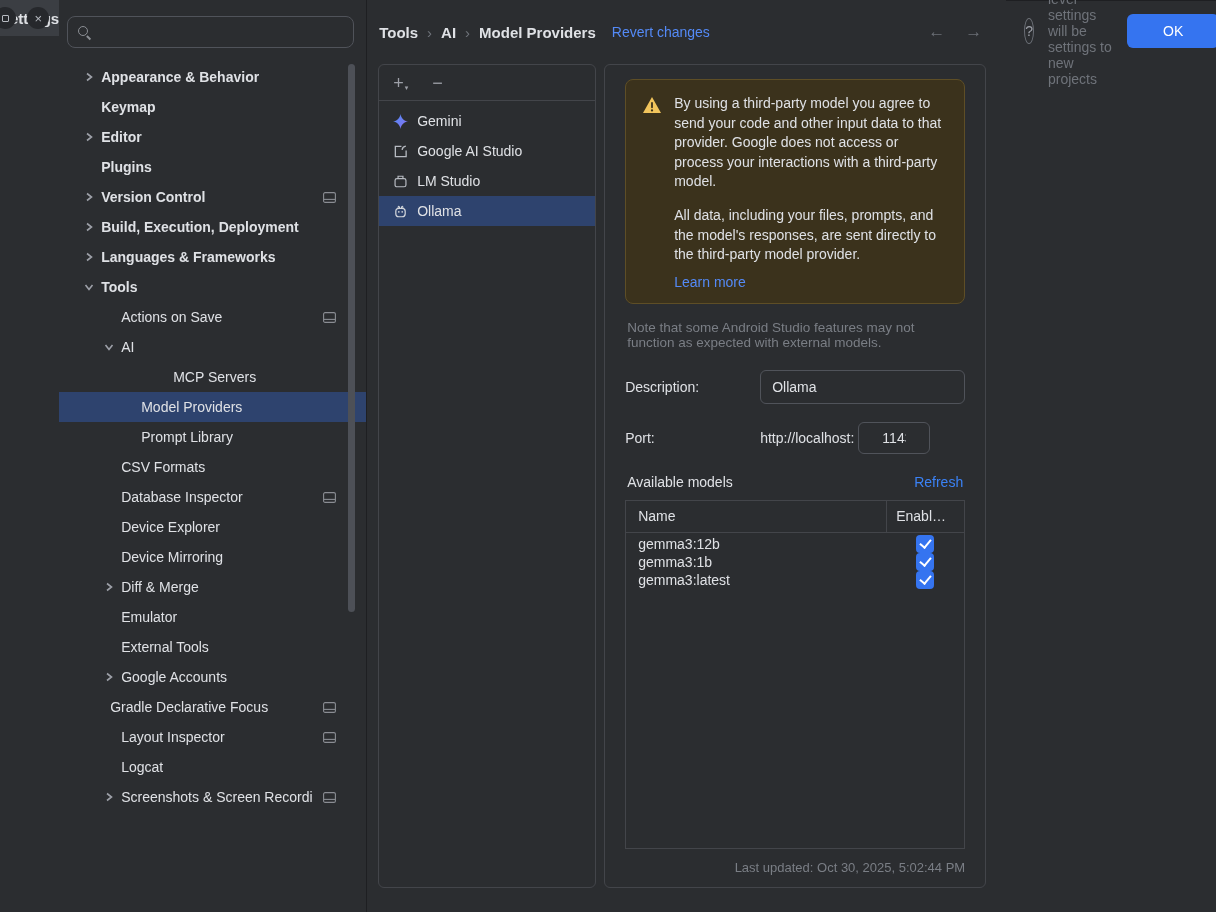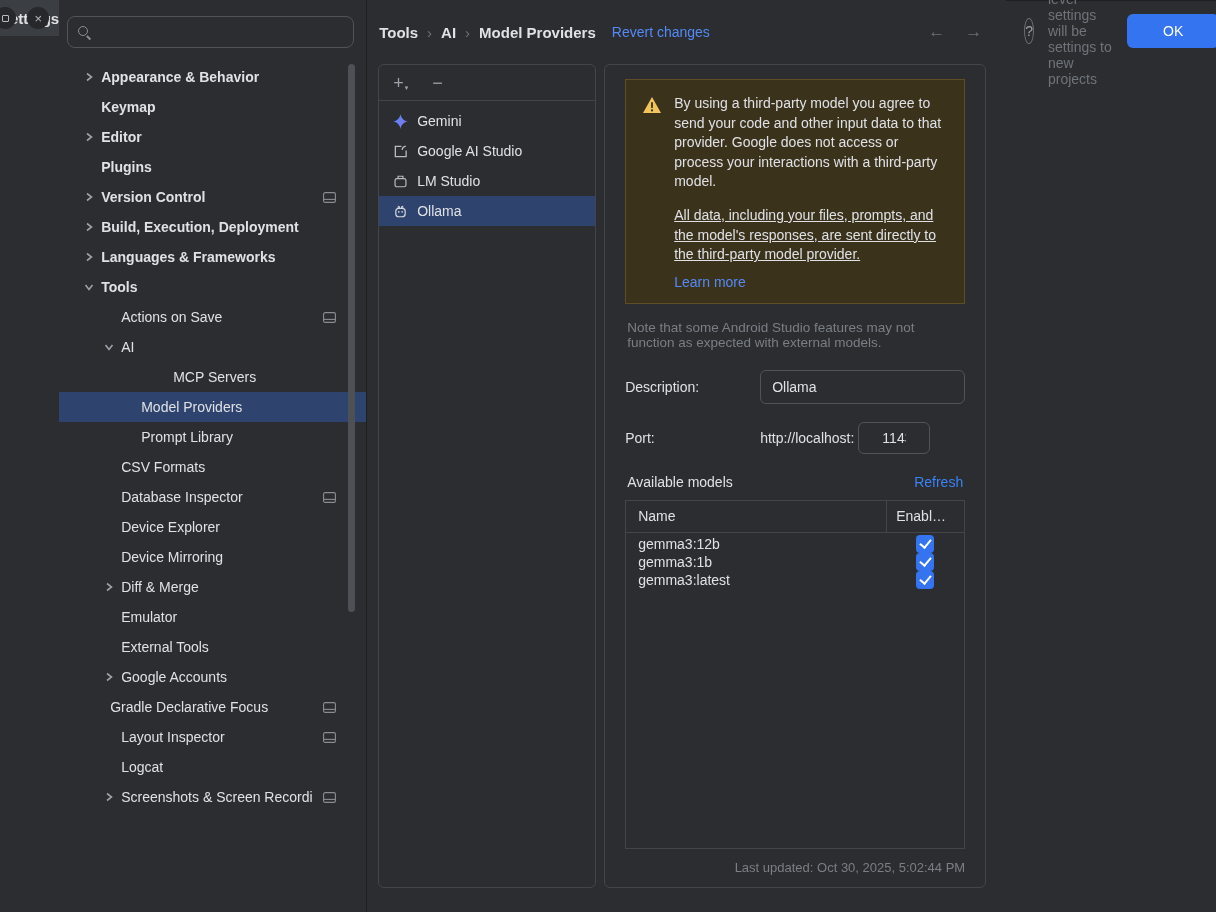--- a/index.html
+++ b/index.html
@@ -65,25 +65,25 @@
     cursor:pointer; display:flex; align-items:flex-end; line-height:1; padding:2px; }
   .add-caret { font-size:7px; margin-left:1px; margin-bottom:1px; color:#9da0a8; }
   .providers-list { padding:5px 0; }
   .provider-row { height:30px; display:flex; align-items:center; gap:9px; padding:0 13px; cursor:pointer; }
   .provider-row.selected, .provider-row.selected:hover { background:#2e436e; }
   .p-icon { width:16px; display:flex; align-items:center; justify-content:center; }
 
   
   .detail-panel { flex:1; border:1px solid #43454a; border-radius:6px;
     padding:14px 20px 12px; display:flex; flex-direction:column; min-width:0; }
-  .banner { background:#3b321c; border:1px solid #5e4e26; border-radius:0;
+  .banner { background:#3b321c; border:1px solid #5e4e26; border-radius:8px;
     padding:14px 16px 13px; display:flex; gap:12px; }
   .banner-icon { flex:0 0 auto; padding-top:2px; }
   .banner-text p { margin:0 0 14px; line-height:1.4; }
-  .banner-text p.p2 { margin-bottom:9px;text-decoration:underline; }
+  .banner-text p.p2 { margin-bottom:9px; }
   .learn-more { color:#548af7; cursor:pointer; display:inline-block; }
   .note { color:#7a7e85; margin:16px 2px 20px; font-size:13.5px; }
   .field-row { display:flex; align-items:center; margin-bottom:18px; }
   .field-label { flex:0 0 135px; width:135px; }
   .text-input { flex:1; height:34px; background:transparent; border:1px solid #50535a;
     border-radius:6px; color:#dfe1e5; padding:0 11px; font:inherit; outline:none; min-width:0; }
   .port-prefix { margin-right:4px; }
   .port-input { width:72px; height:32px; background:transparent; border:1px solid #50535a;
     border-radius:6px; color:#dfe1e5; padding:0 23px; font:inherit; outline:none; }
   .models-header-row { display:flex; align-items:center; margin:2px 2px 10px; }

